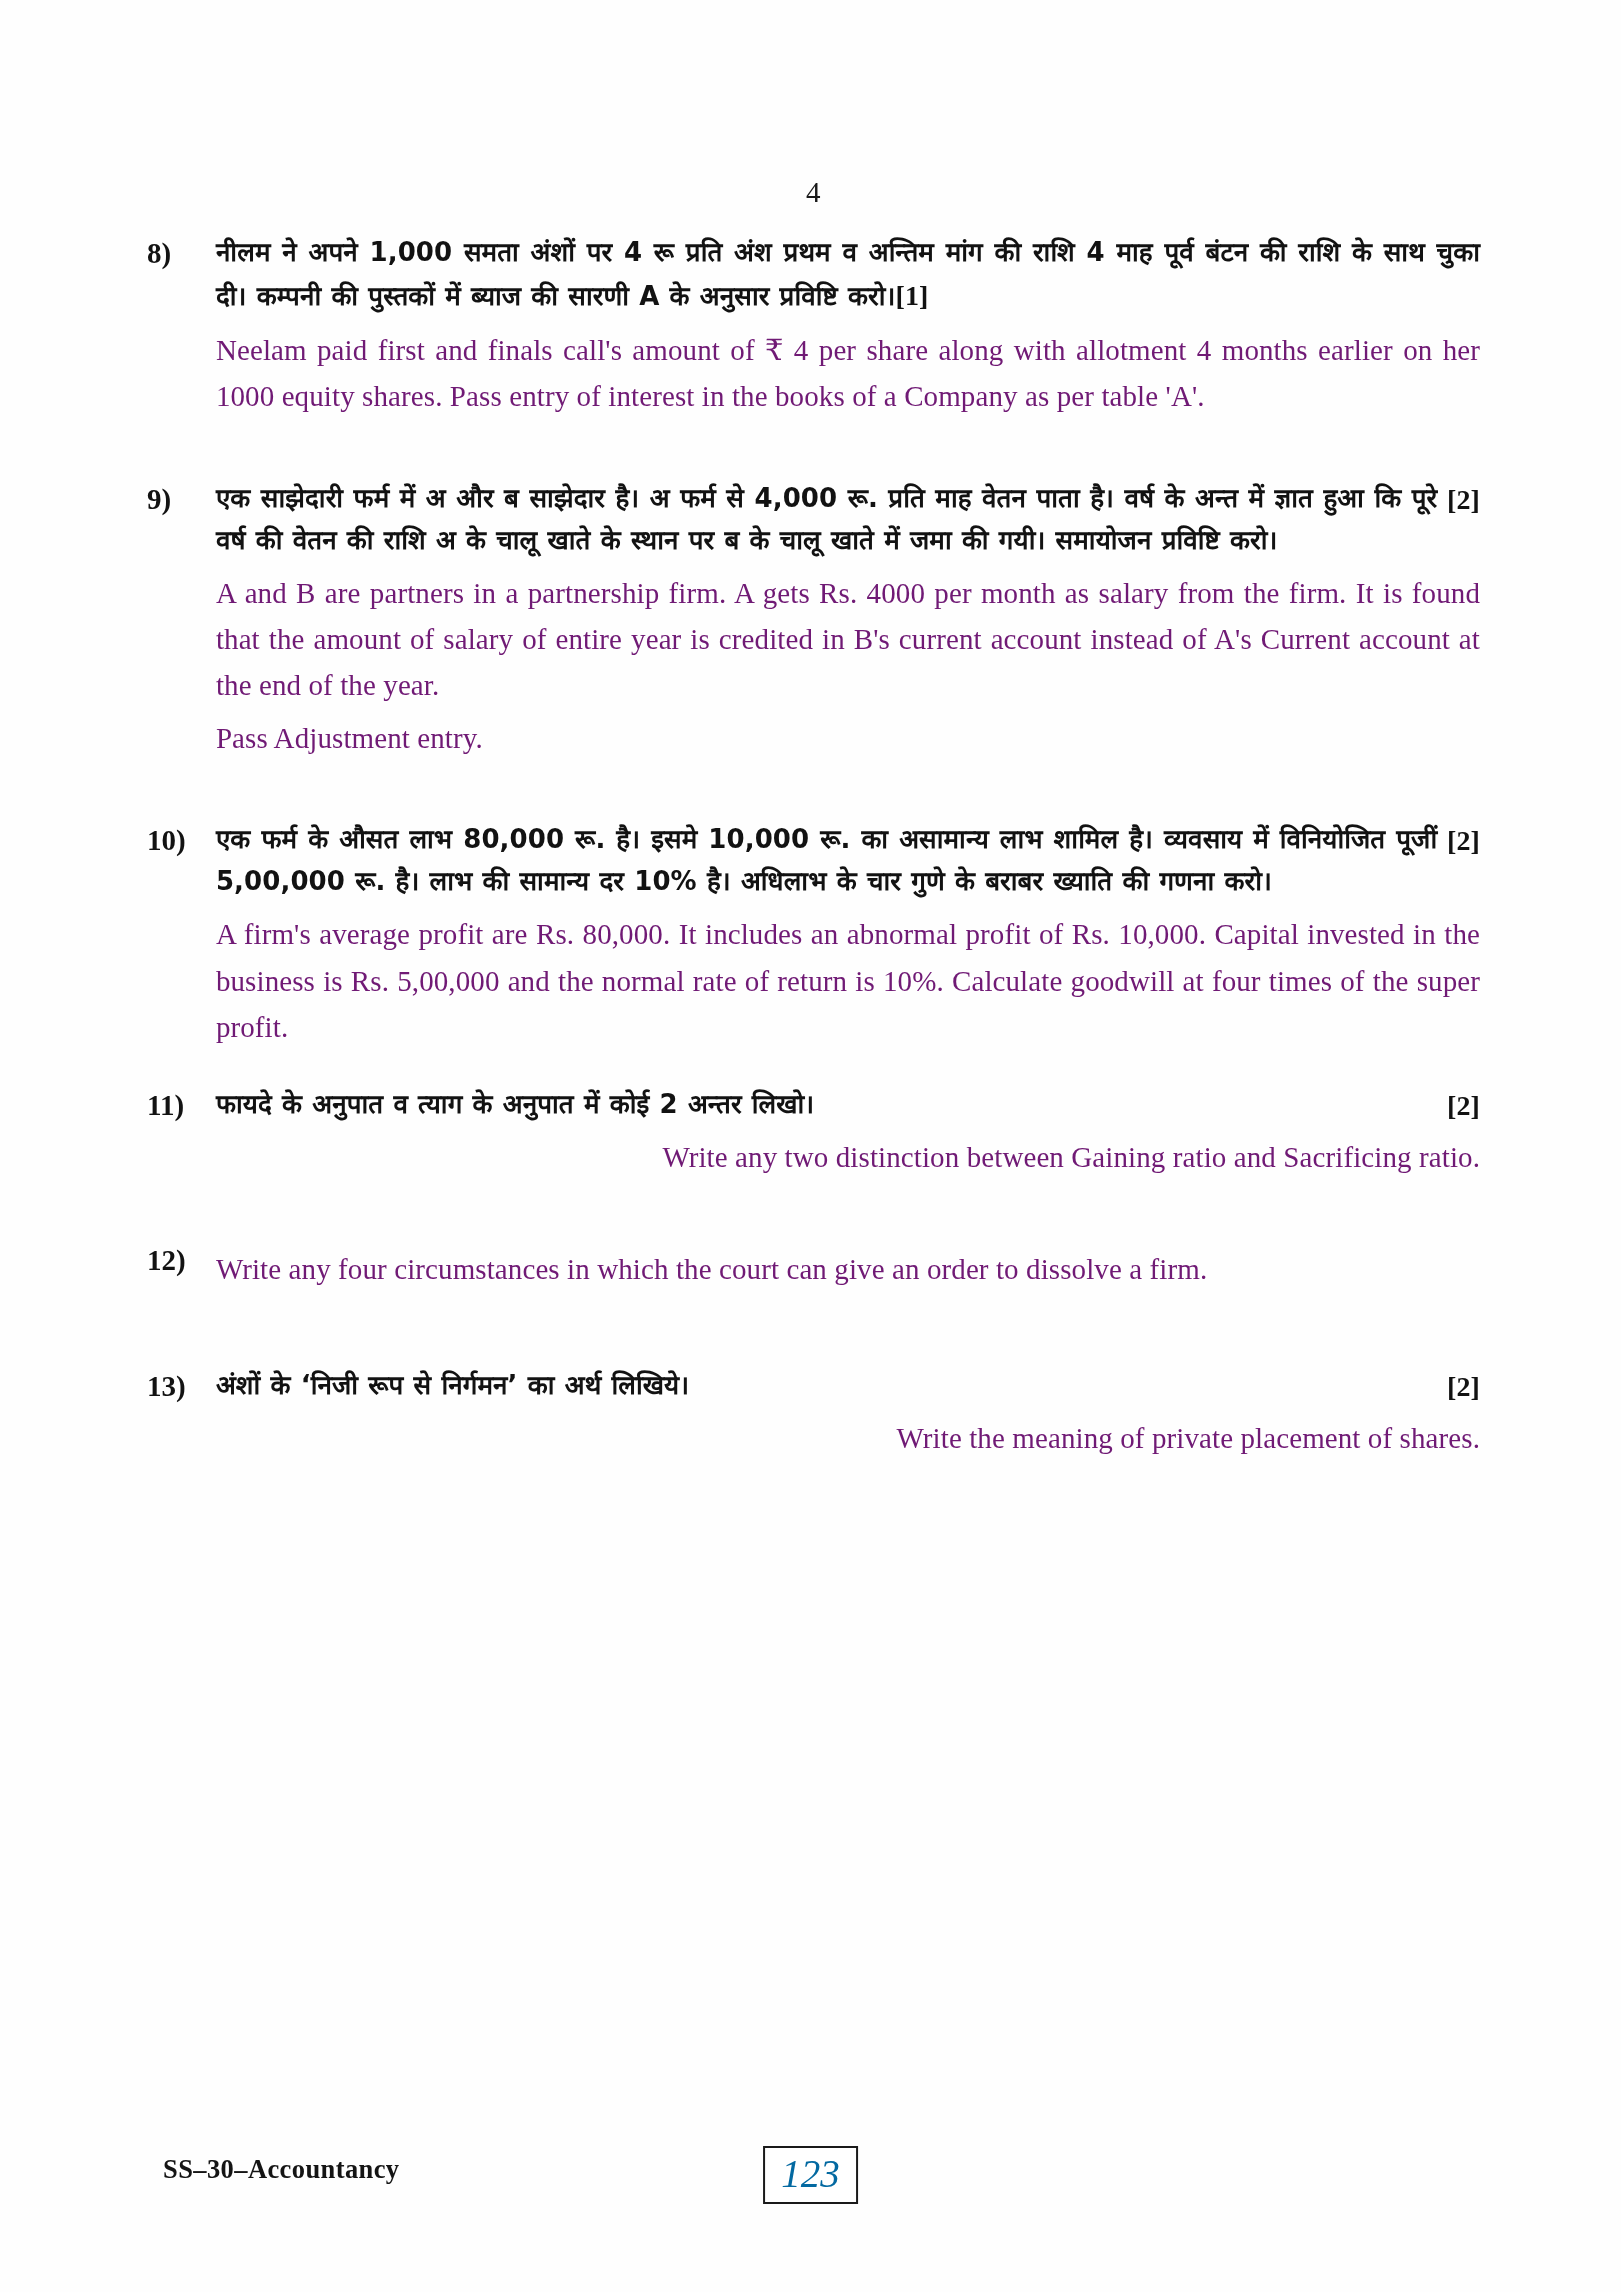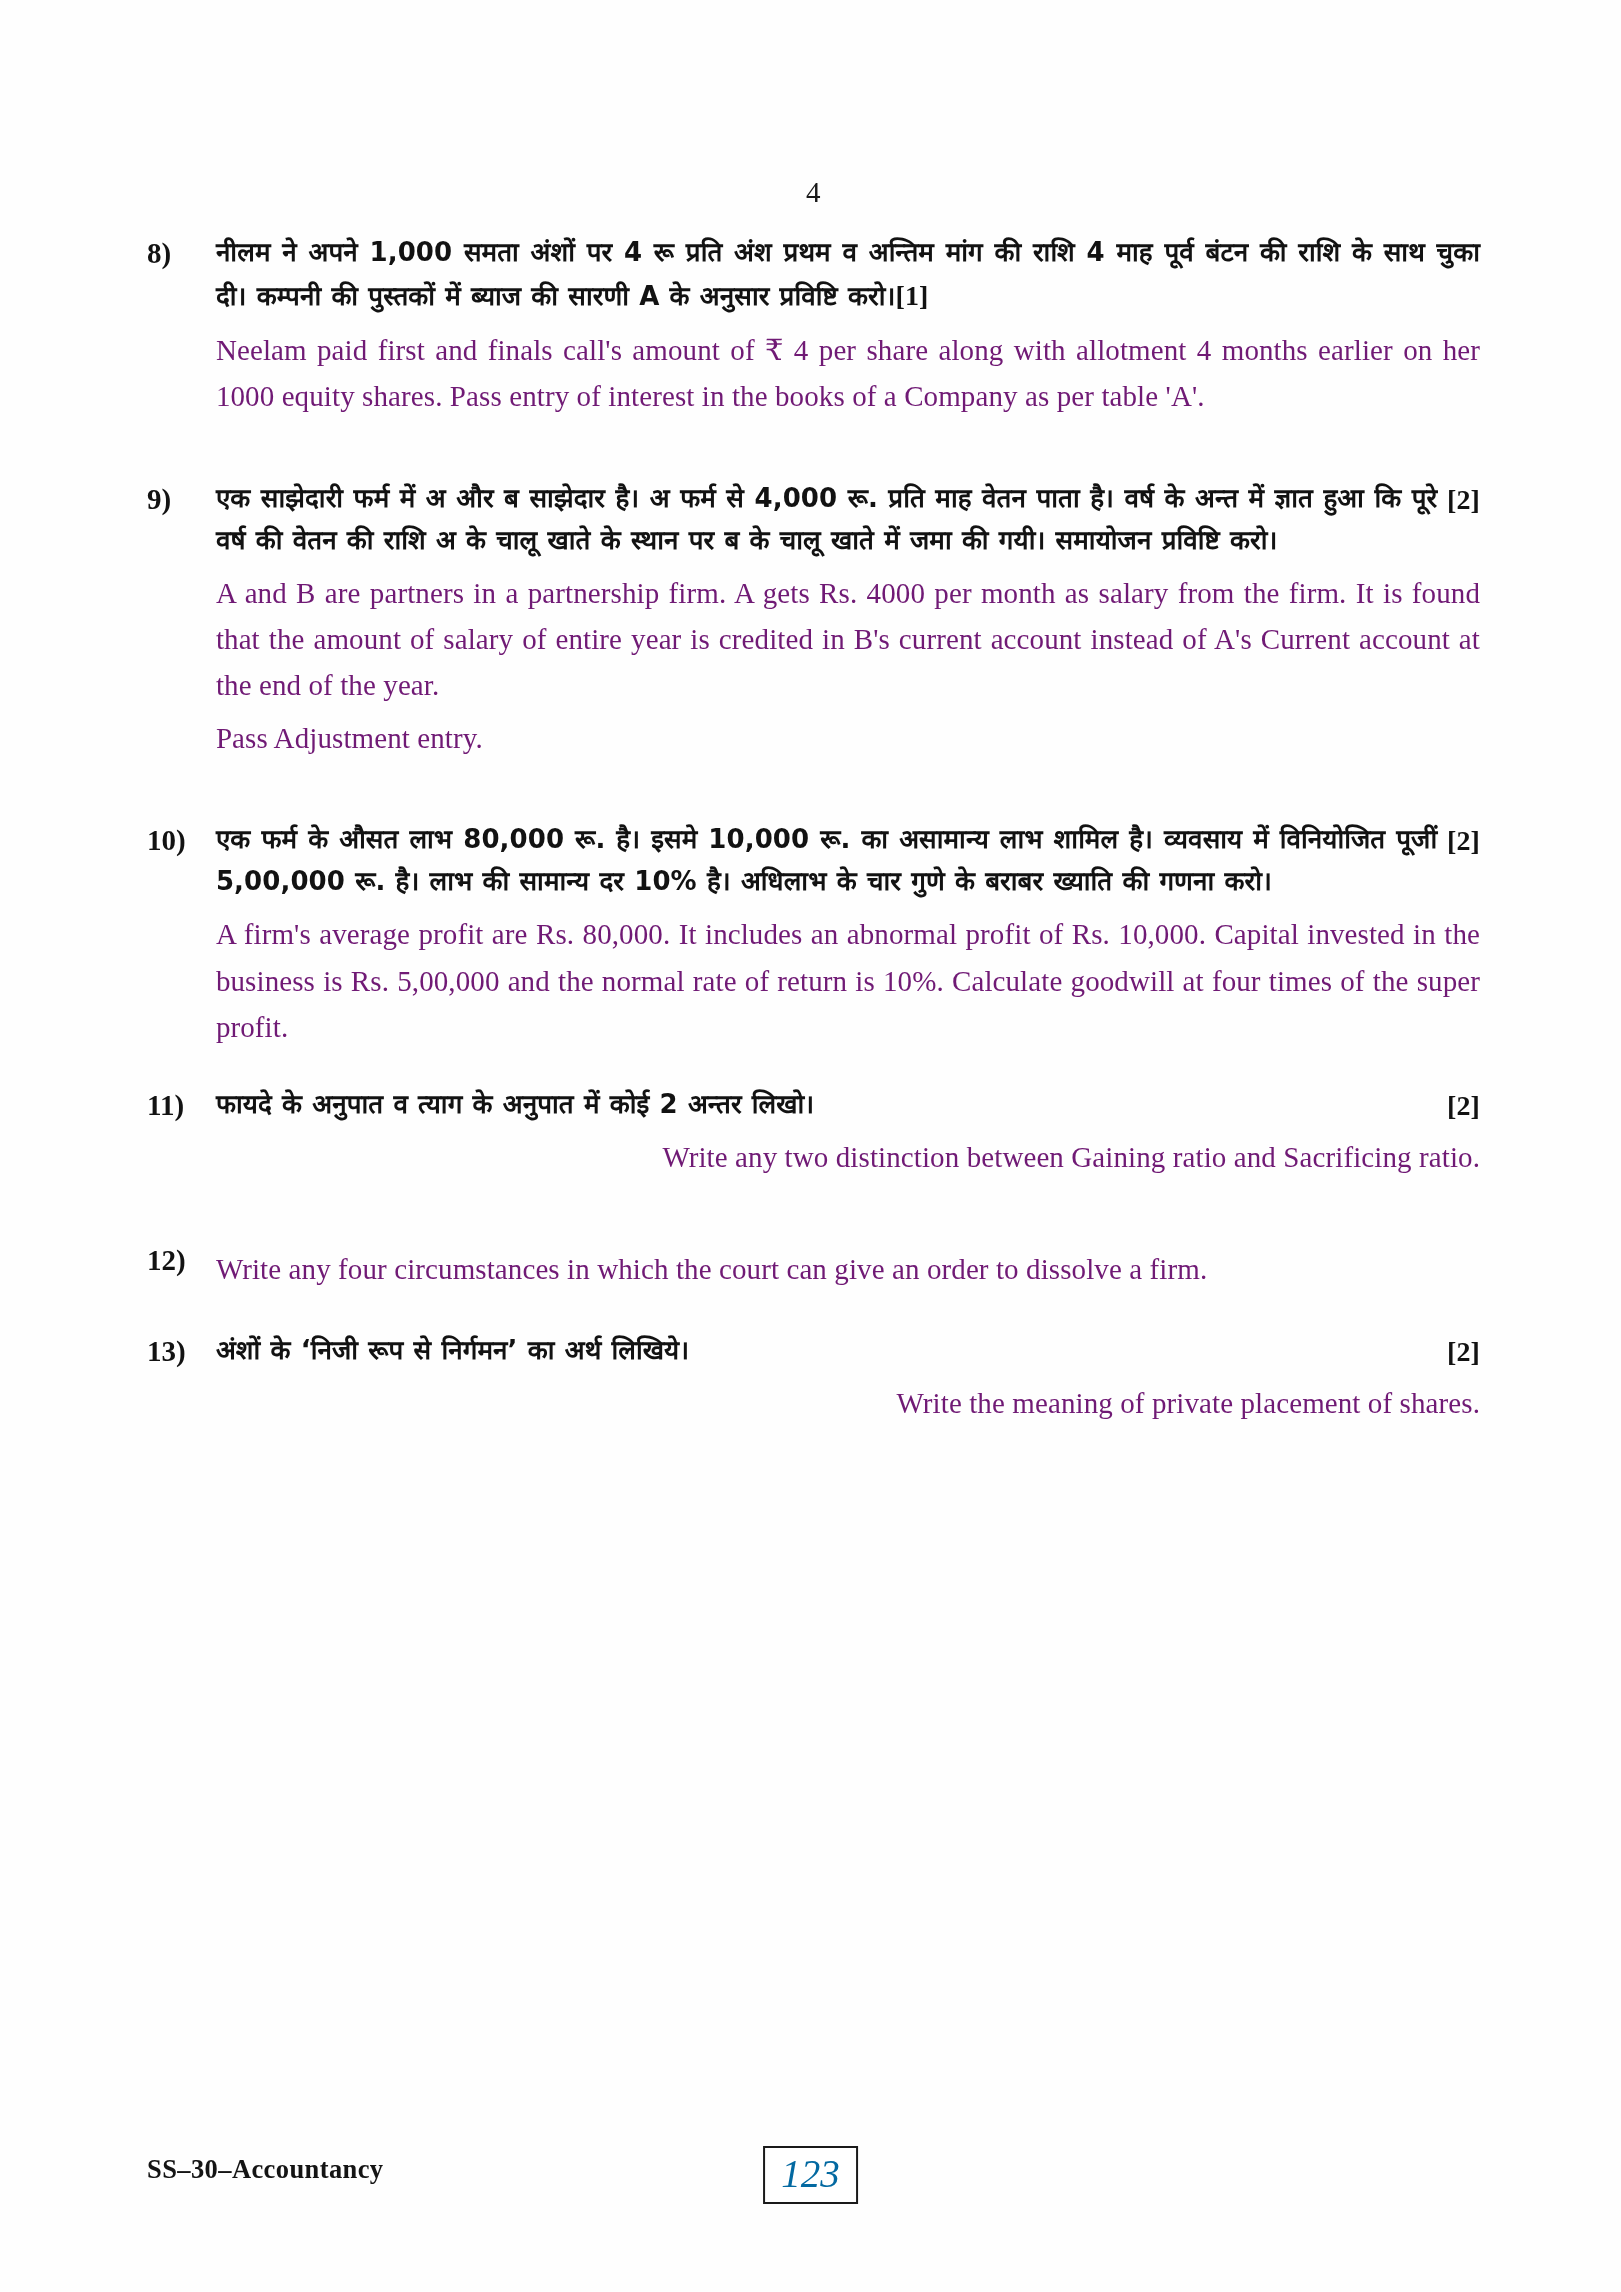--- a/index.html
+++ b/index.html
@@ -100,21 +100,21 @@
   }
   .footer {
     position: absolute;
     left: 147px;
     right: 147px;
     bottom: 90px;
     height: 51px;
   }
   .footer-code {
     position: absolute;
-    left: 0;
+    left: 16px;
     top: 2px;
     font-family: "Liberation Serif", "DejaVu Serif", serif;
     font-weight: bold;
     font-size: 26.5px;
     color: #141414;
     letter-spacing: 0.4px;
   }
   .footer-box {
     position: absolute;
     left: 50%;
@@ -192,21 +192,21 @@
       <div class="qrow">
         <div class="qnum">12)</div>
         <div class="qbody">
           <div class="english">
             <p>Write any four circumstances in which the court can give an order to dissolve a firm.</p>
           </div>
         </div>
       </div>
     </div>
 
-    <div class="qblock" style="margin-top:36px;">
+    <div class="qblock" style="margin-top:71px;">
       <div class="qrow">
         <div class="qnum">13)</div>
         <div class="qbody">
           <div class="hindi"><span class="marks-float">[2]</span><span>अंशों के ‘निजी रूप से निर्गमन’ का अर्थ लिखिये।</span></div>
           <div class="english no-justify">
             <p>Write the meaning of private placement of shares.</p>
           </div>
         </div>
       </div>
     </div>

